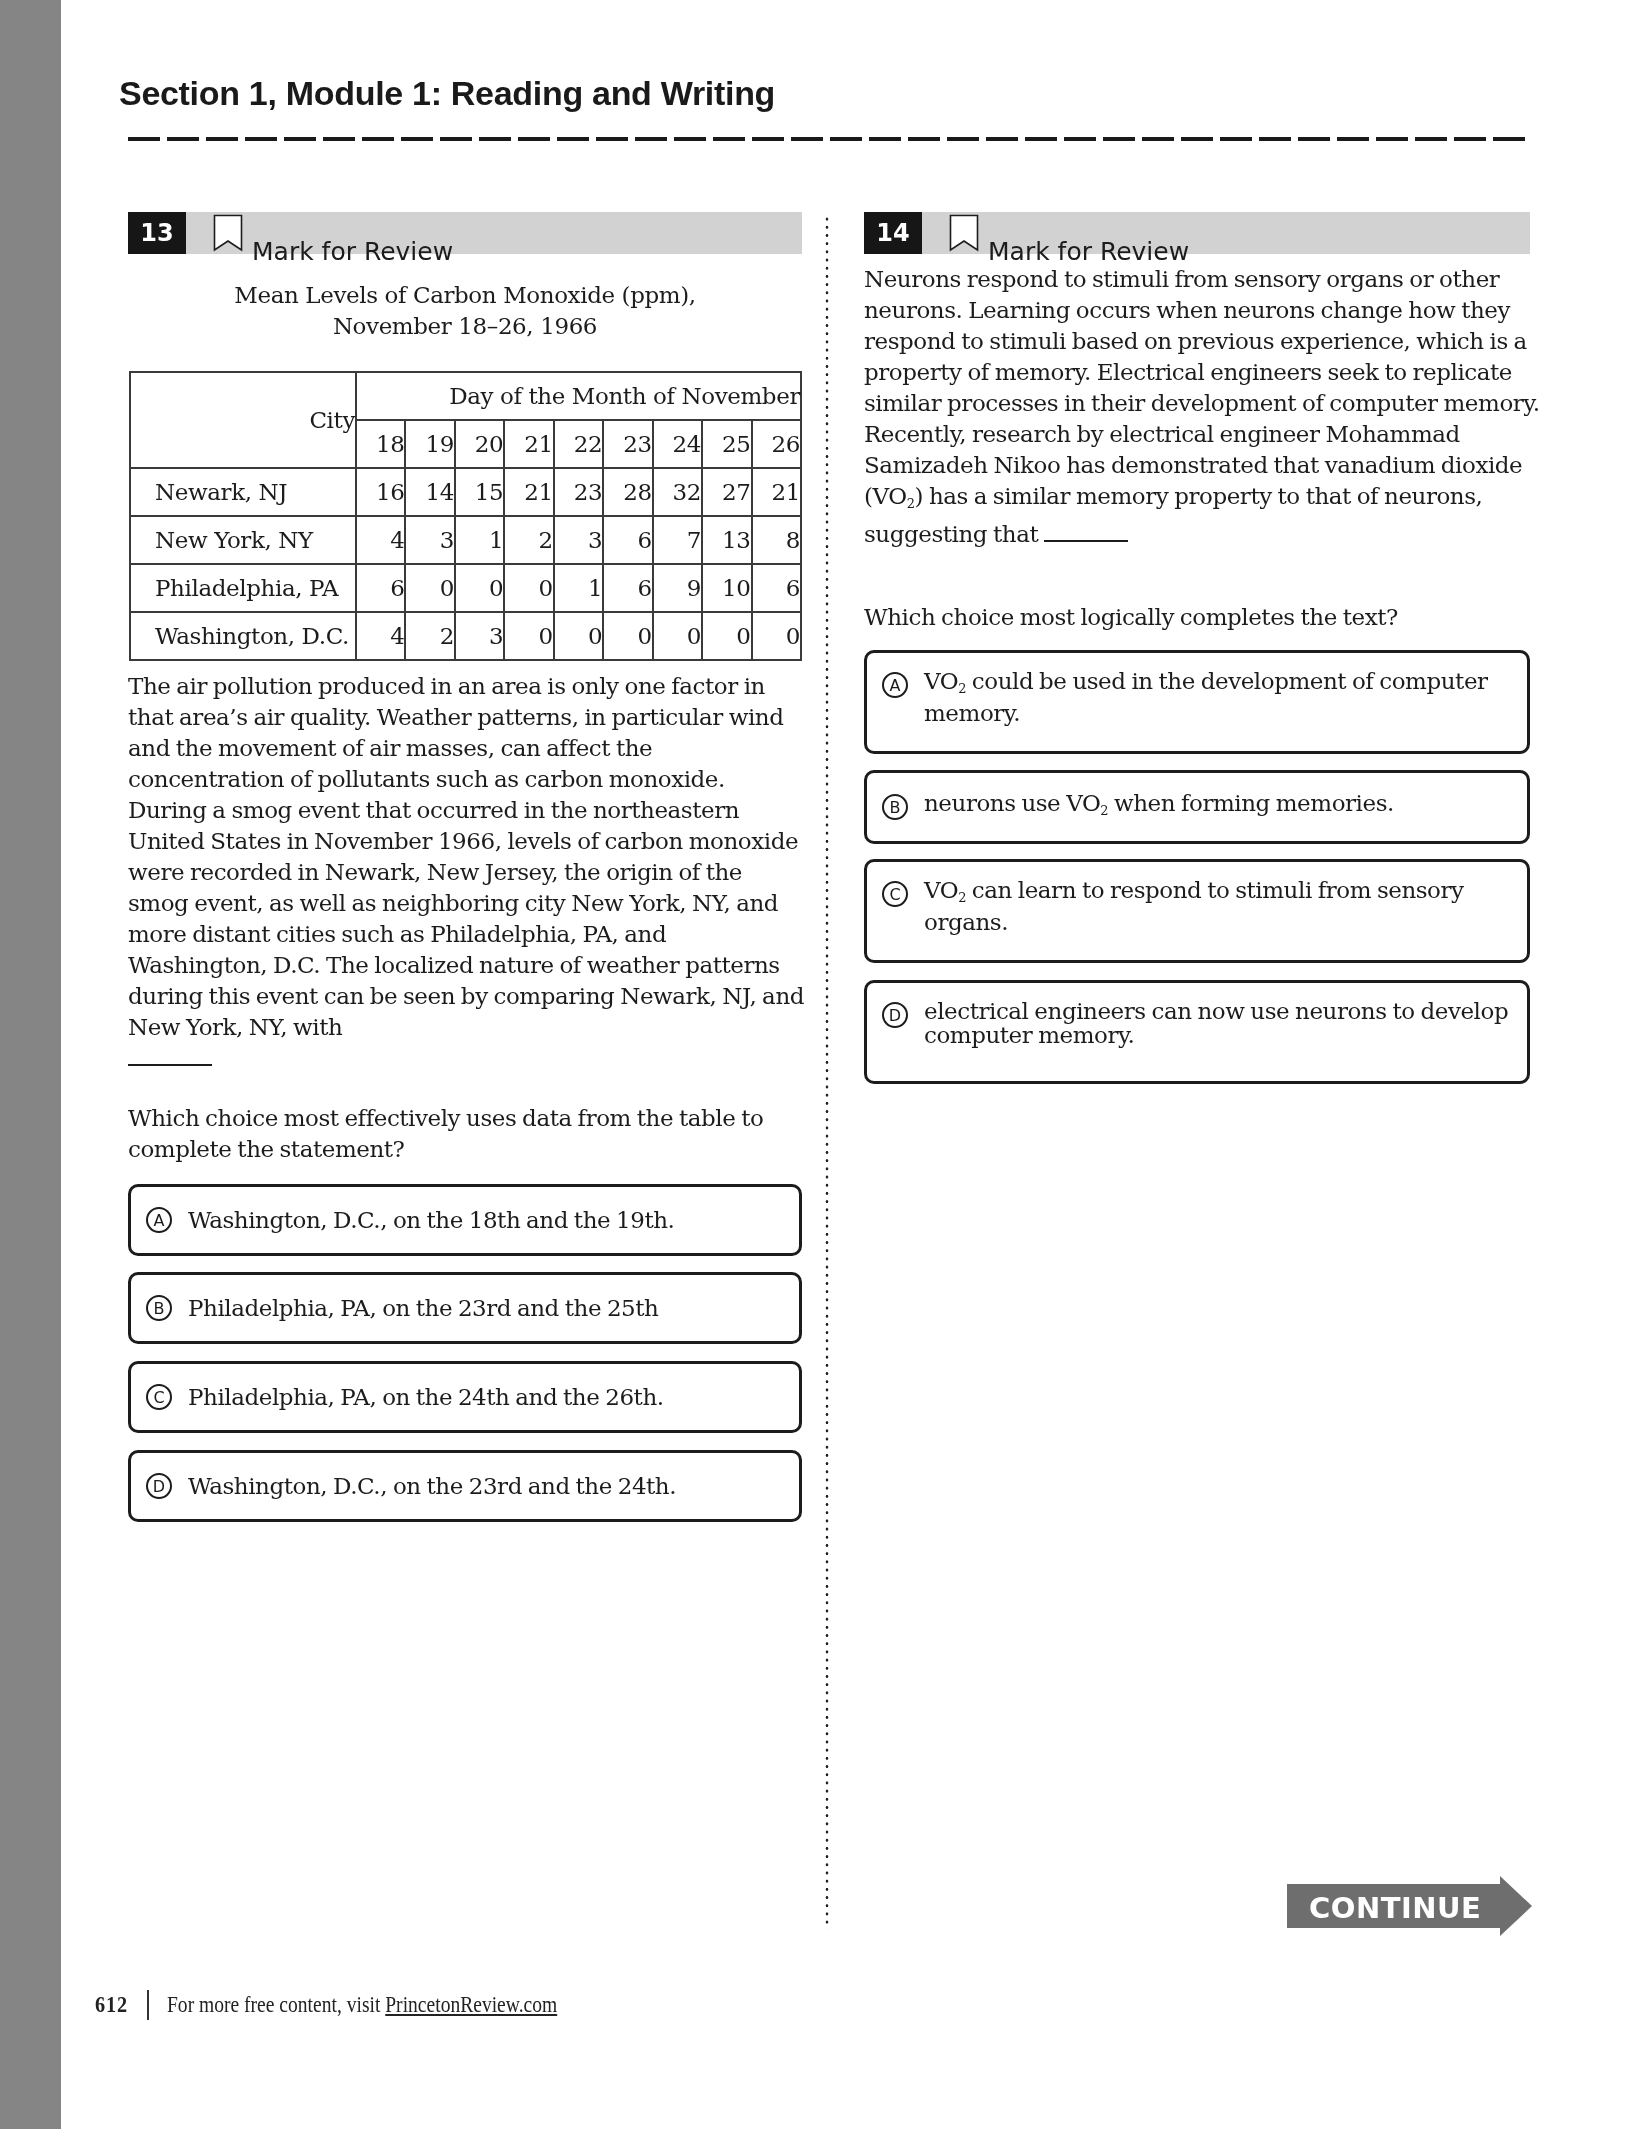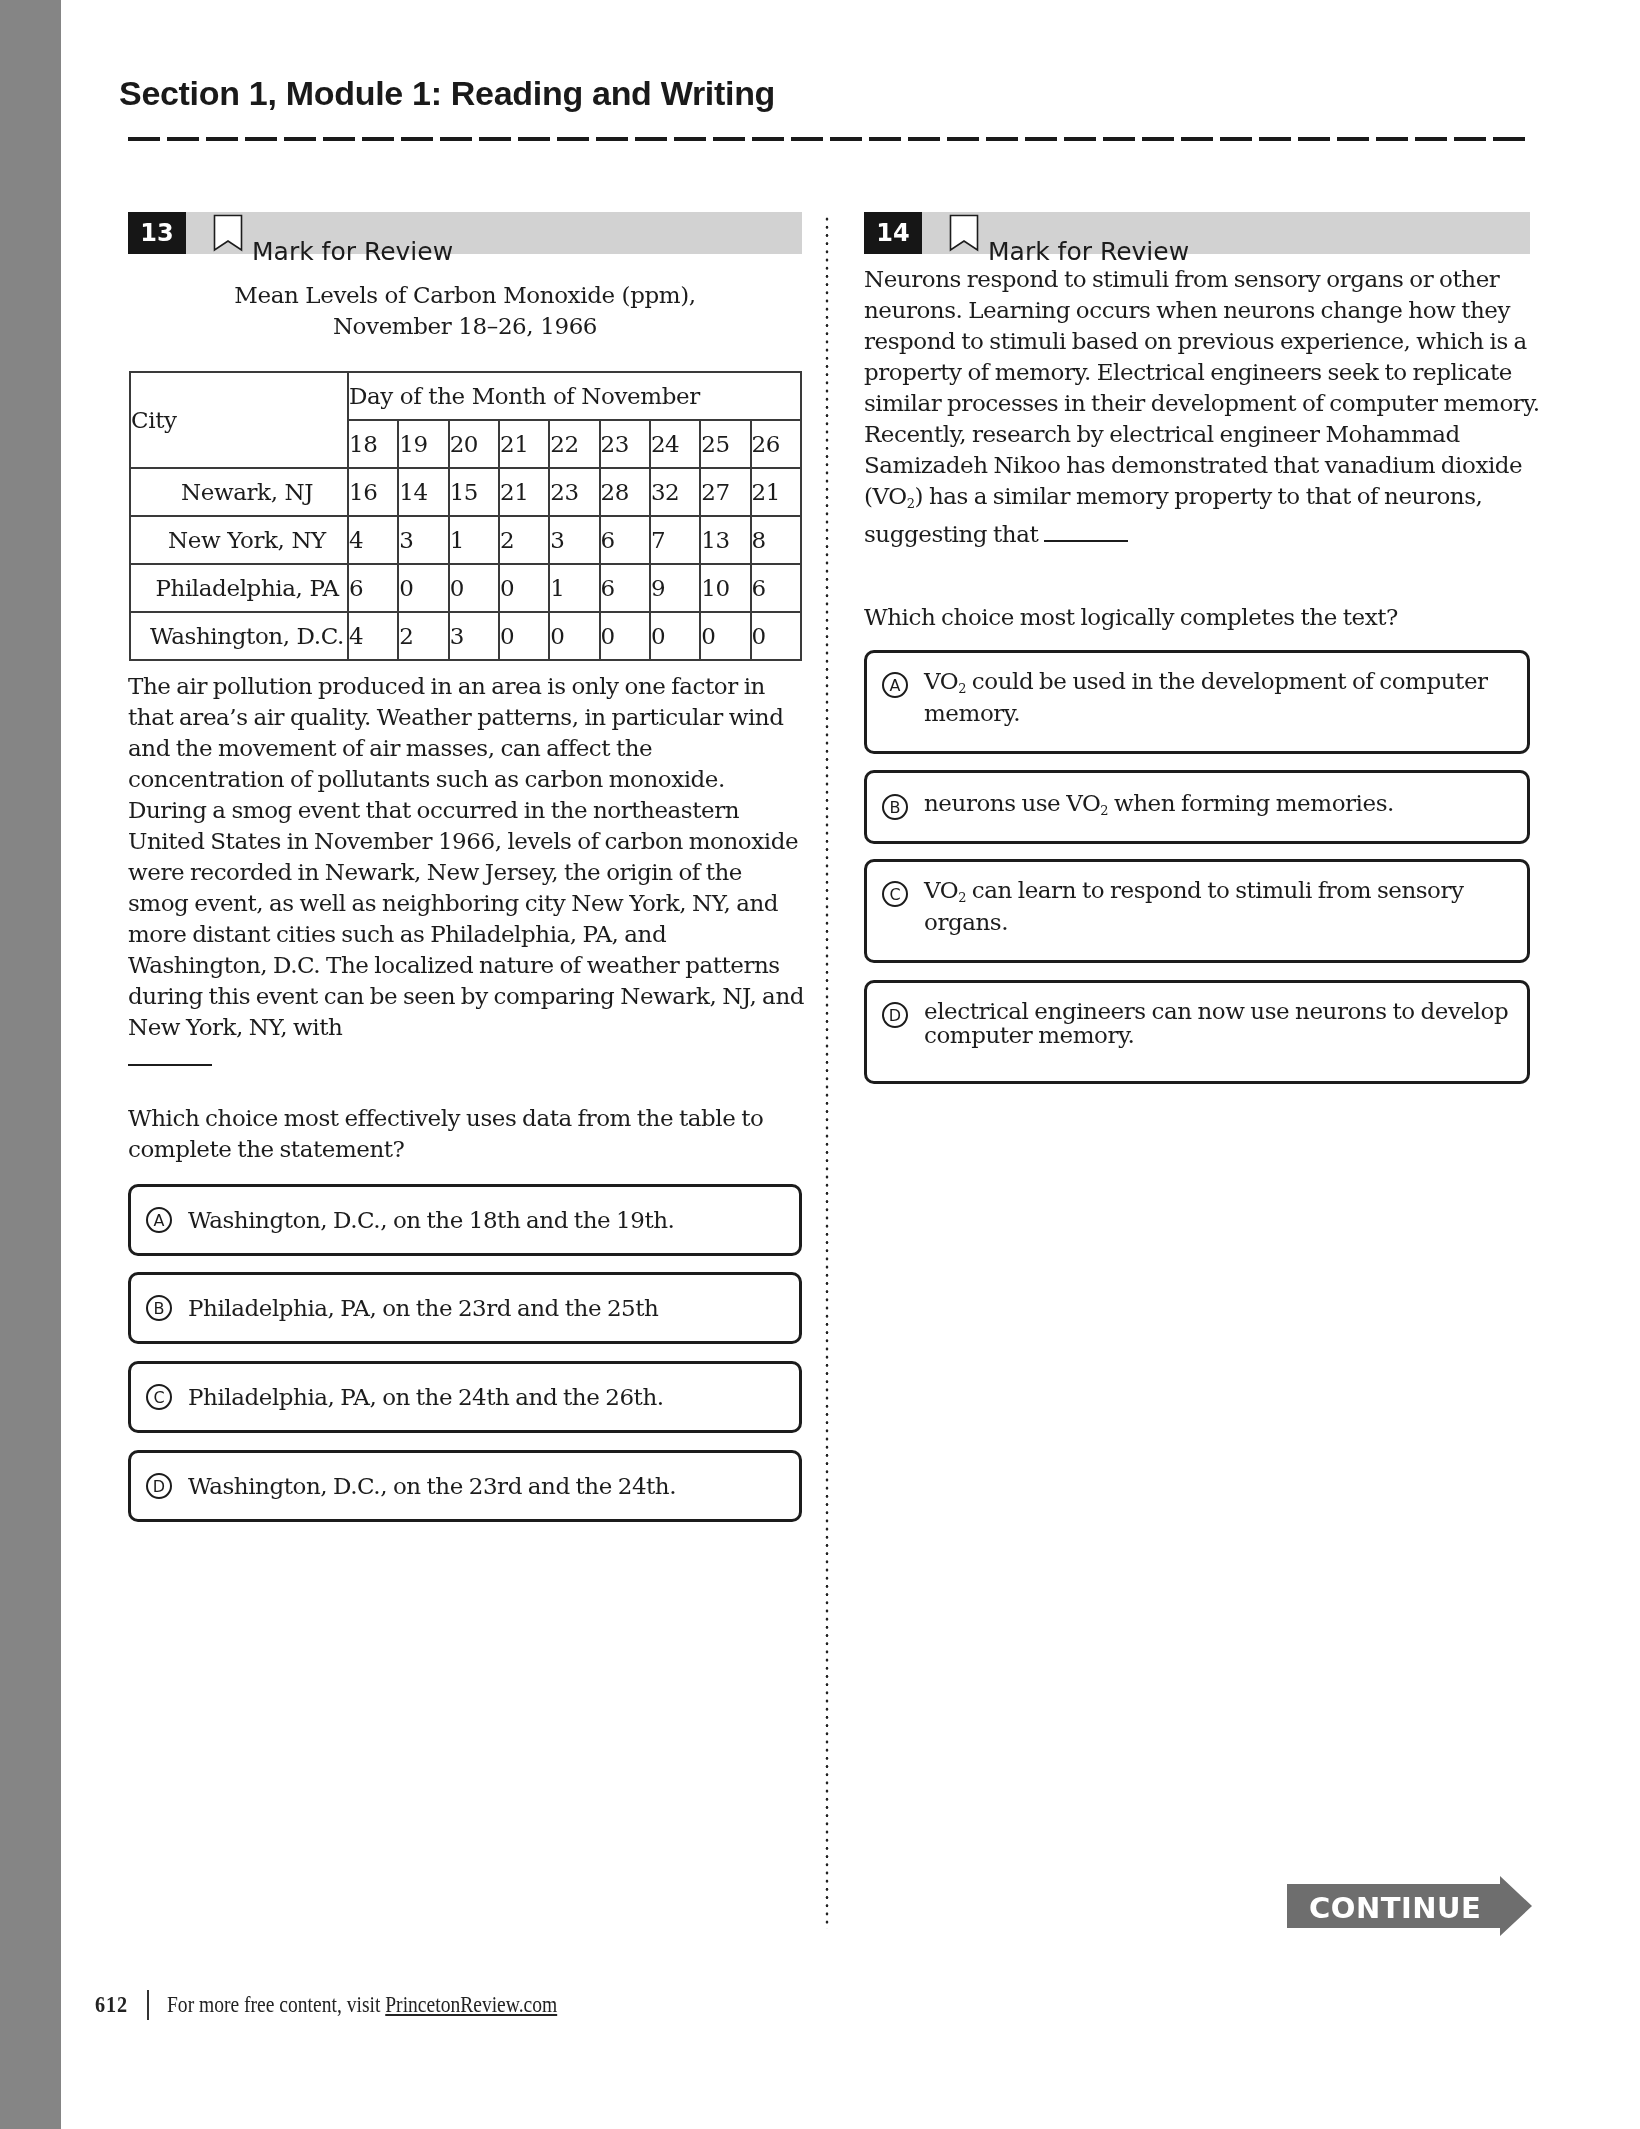--- a/index.html
+++ b/index.html
@@ -28,23 +28,23 @@
   .mark-label { margin-left: 9px; font-size: 25px; color: #1c1c1c; white-space: nowrap; margin-top: 36px; }
   .table-title {
     position: absolute; left: 128px; width: 674px; top: 280px; text-align: center;
     font-size: 23px; line-height: 31px; letter-spacing: -0.4px;
   }
   table.data {
     position: absolute; left: 129px; top: 371px; width: 673px; border-collapse: collapse;
     font-size: 23px; letter-spacing: -0.4px;
   }
   table.data td, table.data th {
-    border: 2px solid #3a3a3a; padding: 0; font-weight: normal; text-align: left; height: 46px;
-  }
-  table.data td.city { text-align: center; padding-left: 16px; width: 200px; white-space: nowrap; }
+    border: 2px solid #3a3a3a; padding: 0; font-weight: normal; text-align: right; height: 46px;
+  }
+  table.data td.city { text-align: left; padding-left: 24px; width: 200px; white-space: nowrap; }
   table.data th.city-h { width: 212px; }
   .passage {
     position: absolute; font-size: 23px; line-height: 31px; letter-spacing: -0.45px; word-spacing: -1px;
   }
   .blank { display: inline-block; width: 84px; border-bottom: 2px solid #1c1c1c; height: 1px; vertical-align: baseline; }
   .choice {
     position: absolute; border: 3px solid #1c1c1c; border-radius: 10px; box-sizing: border-box;
     display: flex; align-items: flex-start; background: #fff;
   }
   .choice .letter {

